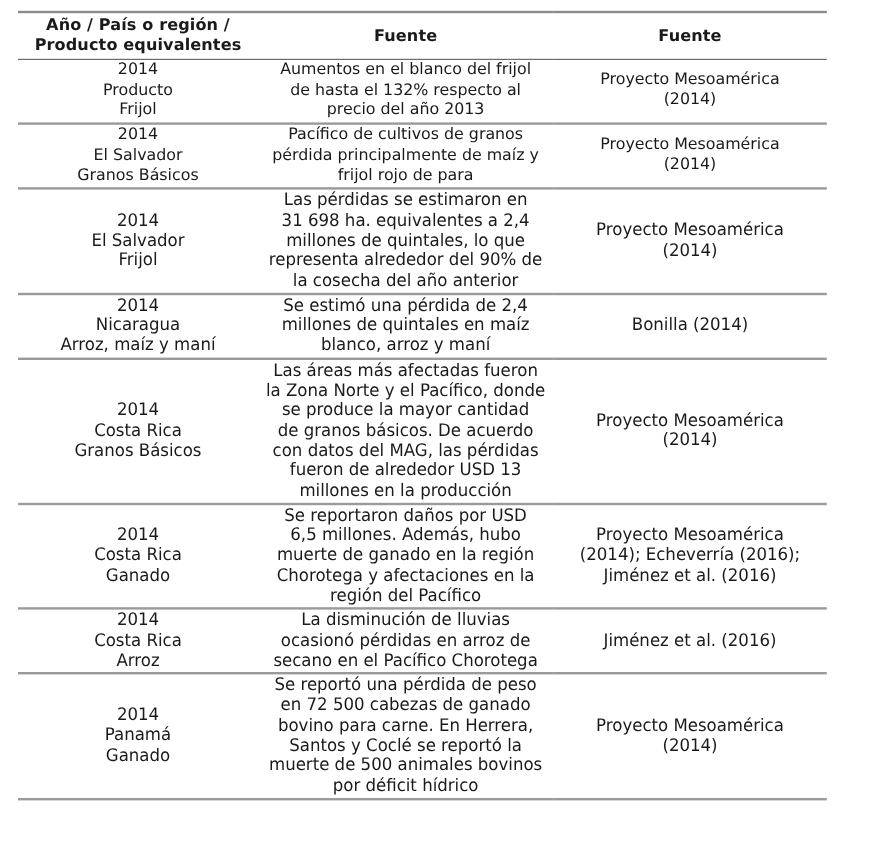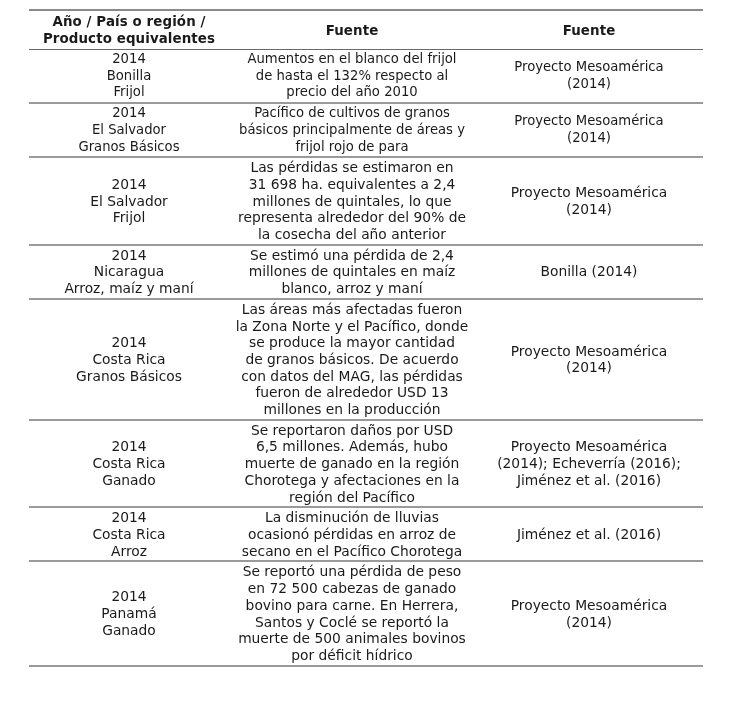--- a/index.html
+++ b/index.html
@@ -9,21 +9,21 @@
       width: 744px;
       height: 705px;
       overflow: hidden;
     }
     body {
       font-family: "DejaVu Sans", sans-serif;
       color: #1a1a1a;
     }
     .table-wrap {
       position: absolute;
-      left: 29px;
+      left: 15px;
       top: 9px;
       width: 674px;
     }
     table {
       border-collapse: collapse;
       width: 674px;
       table-layout: fixed;
     }
     th, td {
       text-align: center;
@@ -87,42 +87,42 @@
           <div>Producto equivalentes</div>
         </th>
         <th>Fuente</th>
         <th>Fuente</th>
       </tr>
     </thead>
     <tbody id="tbody">
         <tr>
           <td class="col-a cell-lines">
             <span>2014</span>
-            <span>Bonilla</span>
+            <span>Producto</span>
             <span>Frijol</span>
           </td>
           <td class="col-b cell-lines">
             <span>Aumentos en el blanco del frijol</span>
             <span>de hasta el 132% respecto al</span>
-            <span>precio del año 2010</span>
+            <span>precio del año 2013</span>
           </td>
           <td class="col-c cell-lines">
             <span>Proyecto Mesoamérica</span>
             <span>(2014)</span>
           </td>
         </tr>
         <tr>
           <td class="col-a cell-lines">
             <span>2014</span>
             <span>El Salvador</span>
             <span>Granos Básicos</span>
           </td>
           <td class="col-b cell-lines">
             <span>Pacífico de cultivos de granos</span>
-            <span>básicos principalmente de áreas y</span>
+            <span>pérdida principalmente de maíz y</span>
             <span>frijol rojo de para</span>
           </td>
           <td class="col-c cell-lines">
             <span>Proyecto Mesoamérica</span>
             <span>(2014)</span>
           </td>
         </tr>
         <tr>
           <td class="col-a cell-lines narrow">
             <span>2014</span>

